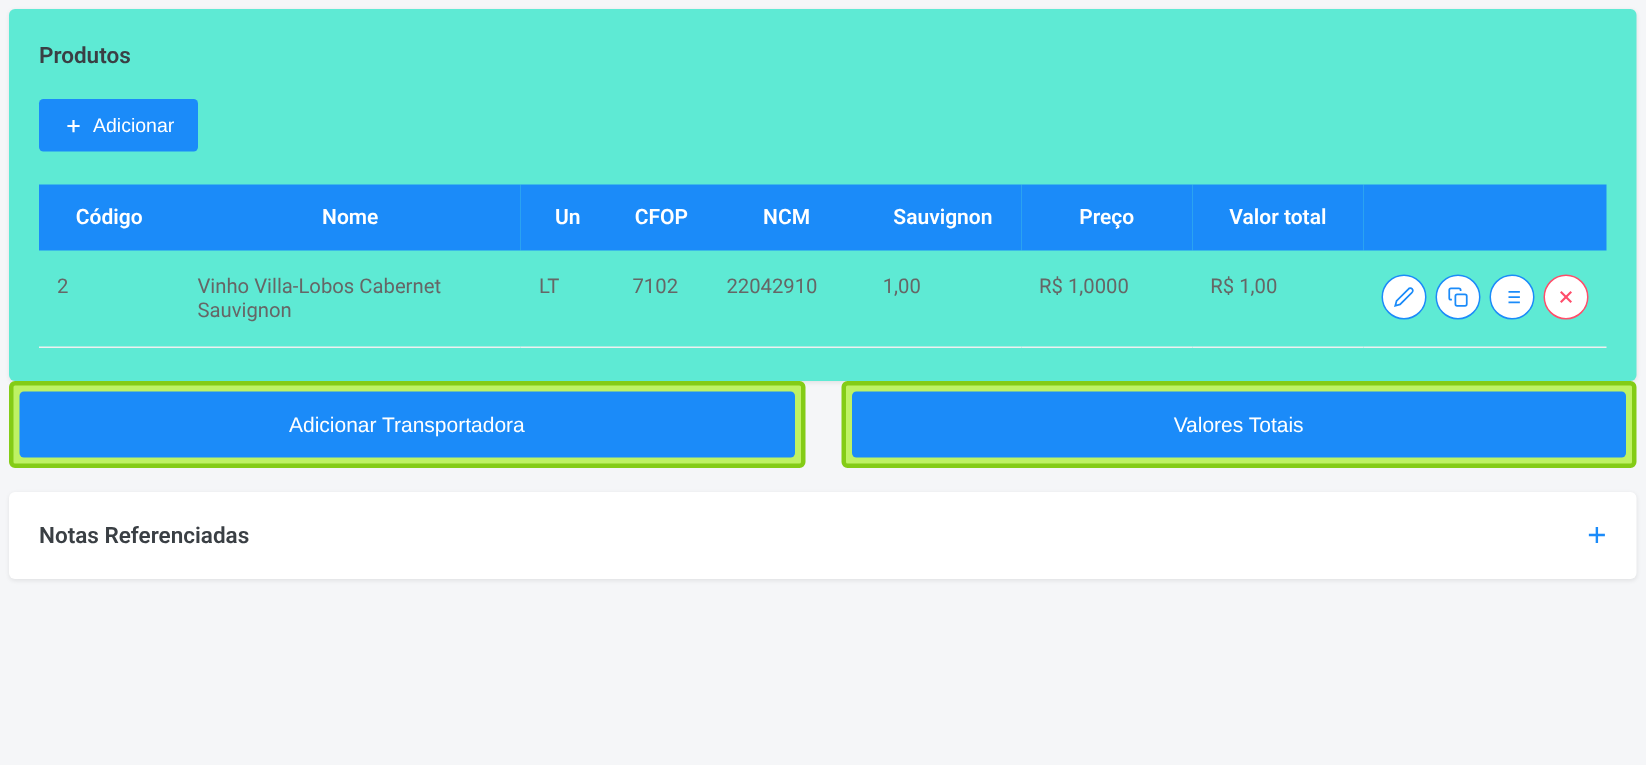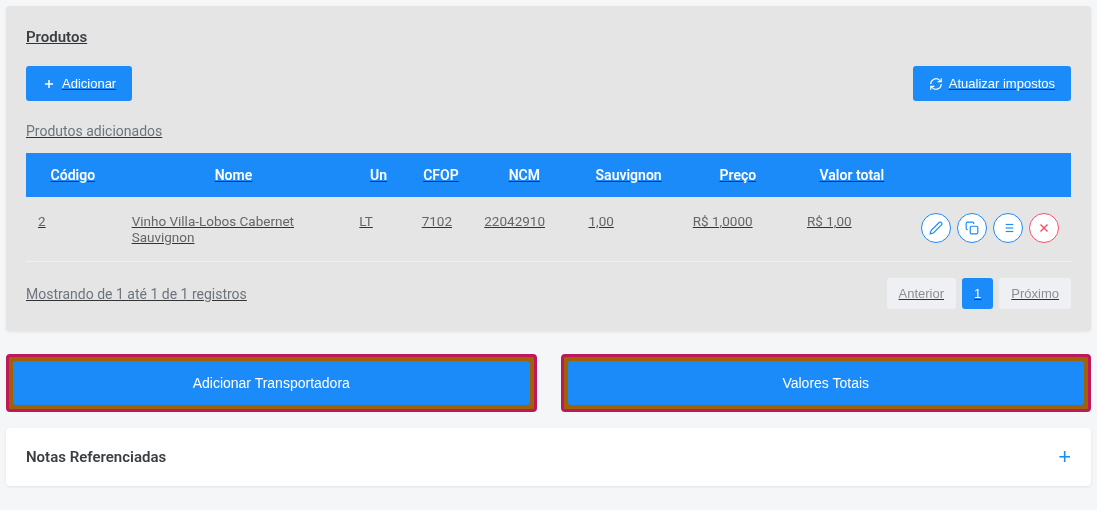--- a/index.html
+++ b/index.html
@@ -4,26 +4,25 @@
 <style>
   * { box-sizing: border-box; margin: 0; padding: 0; }
   body {
     font-family: -apple-system, BlinkMacSystemFont, "Segoe UI", Roboto, Arial, sans-serif;
     background: #f5f6f8;
     padding: 6px;
     font-size: 14px;
     color: #333;
   }
   .card {
-    background: #e5e5e5;
+    background: #5eead4;
     border-radius: 4px;
     box-shadow: 0 1px 3px rgba(0,0,0,0.08);
-    margin-bottom: 23px;
+    margin-bottom: 0;
     padding: 22px 20px;
-    text-decoration: underline;
   }
   .card-title {
     font-size: 15px;
     font-weight: 600;
     color: #3a3f44;
     margin-bottom: 20px;
   }
   .toolbar {
     display: flex;
     justify-content: space-between;
@@ -110,24 +109,24 @@
     cursor: pointer;
   }
   .pager-btn.active { background: #1b8bf9; color: #fff; }
   .three-buttons {
     display: flex;
     gap: 24px;
     margin-bottom: 16px;
   }
   .highlight-wrap {
     flex: 1;
-    border: 3px solid #be185d;
+    border: 3px solid #84cc16;
     border-radius: 4px;
     padding: 4px;
-    background: #a16207;
+    background: #bef264;
   }
   .wide-btn {
     width: 100%;
     background: #1b8bf9;
     color: #fff;
     border: none;
     padding: 14px 10px;
     font-size: 14px;
     font-weight: 500;
     border-radius: 3px;
@@ -161,32 +160,22 @@
   <div class="card-title">Produtos</div>
 
   <div class="toolbar">
     <button class="btn">
       <svg viewBox="0 0 24 24" fill="none" stroke="currentColor" stroke-width="2.5">
           <line x1="12" y1="5" x2="12" y2="19"></line>
           <line x1="5" y1="12" x2="19" y2="12"></line>
         </svg>
       <span>Adicionar</span>
     </button>
-    <button class="btn">
-      <svg viewBox="0 0 24 24" fill="none" stroke="currentColor" stroke-width="2">
-          <path d="M21 2v6h-6"></path>
-          <path d="M3 12a9 9 0 0 1 15-6.7L21 8"></path>
-          <path d="M3 22v-6h6"></path>
-          <path d="M21 12a9 9 0 0 1-15 6.7L3 16"></path>
-        </svg>
-      <span>Atualizar impostos</span>
-    </button>
   </div>
 
-  <div class="subtitle">Produtos adicionados</div>
 
   <table>
     <colgroup>
       <col style="width:9%">
         <col style="width:22%">
         <col style="width:6%">
         <col style="width:6%">
         <col style="width:10%">
         <col style="width:10%">
         <col style="width:11%">
@@ -244,28 +233,20 @@
                   <line x1="18" y1="6" x2="6" y2="18"></line>
                   <line x1="6" y1="6" x2="18" y2="18"></line>
                 </svg>
             </button>
           </div>
         </td>
       </tr>
     </tbody>
   </table>
 
-  <div class="pager-row">
-    <div class="pager-info">Mostrando de 1 até 1 de 1 registros</div>
-    <div class="pager">
-      <button class="pager-btn">Anterior</button>
-      <button class="pager-btn active">1</button>
-      <button class="pager-btn">Próximo</button>
-    </div>
-  </div>
 </div>
 
 <div class="three-buttons">
   <div class="highlight-wrap">
     <button class="wide-btn">Adicionar Transportadora</button>
   </div>
   <div class="highlight-wrap">
     <button class="wide-btn">Valores Totais</button>
   </div>
 </div>

